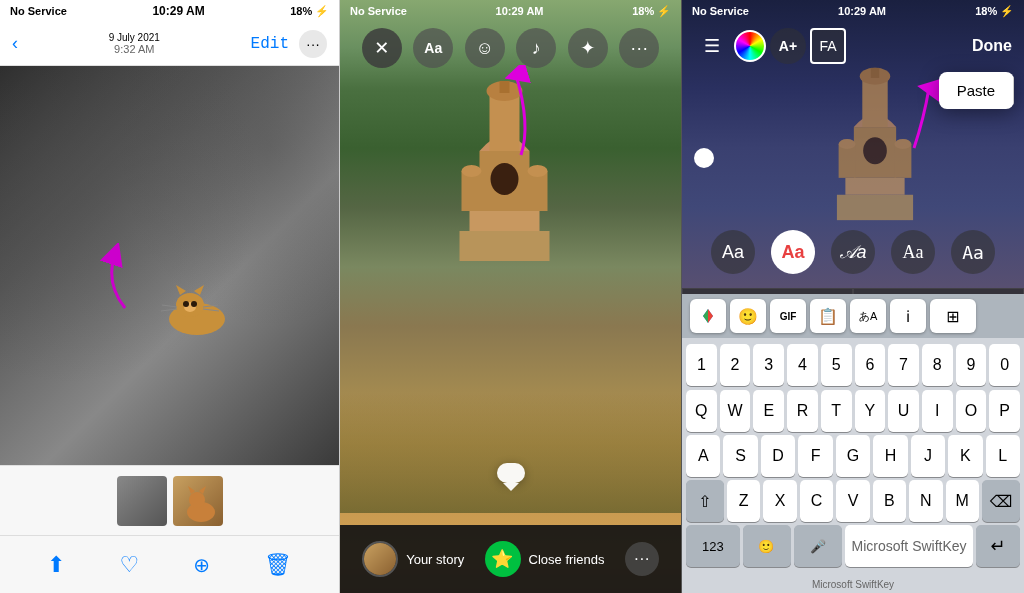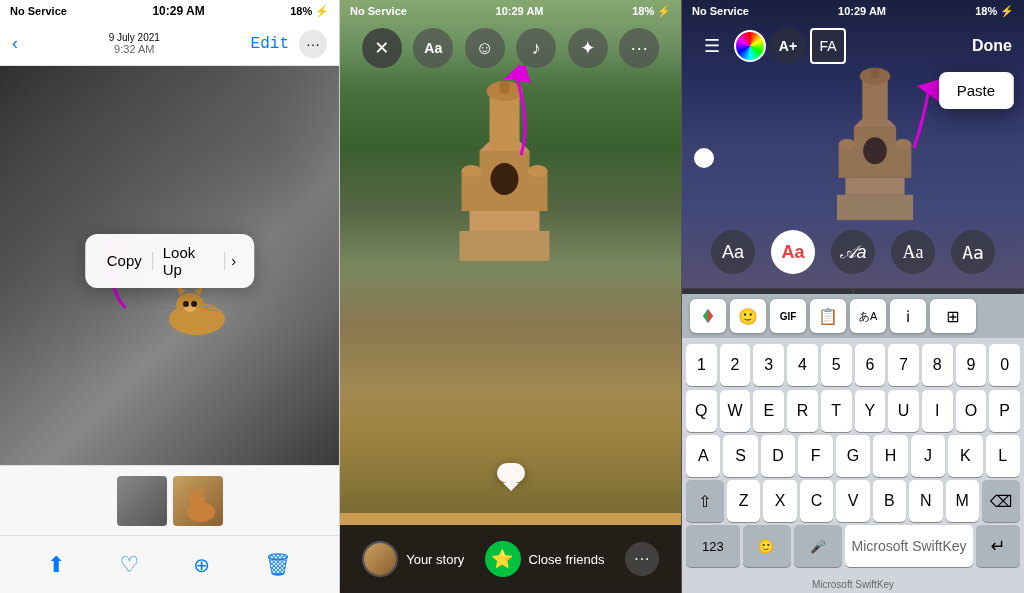--- a/index.html
+++ b/index.html
@@ -594,27 +594,20 @@
         <ellipse cx="48" cy="40" rx="6" ry="5" fill="#e8b060"></ellipse>
         <circle cx="44" cy="37" r="3" fill="#2a1a0a"></circle>
         <circle cx="52" cy="37" r="3" fill="#2a1a0a"></circle>
         <line x1="35" y1="40" x2="20" y2="38" stroke="#888" stroke-width="1"></line>
         <line x1="35" y1="42" x2="19" y2="44" stroke="#888" stroke-width="1"></line>
         <line x1="61" y1="40" x2="76" y2="38" stroke="#888" stroke-width="1"></line>
         <line x1="61" y1="42" x2="77" y2="44" stroke="#888" stroke-width="1"></line>
       </svg>
     </div>
 
-    <div class="context-menu">
-      <span class="ctx-item">Copy</span>
-      <div class="ctx-divider"></div>
-      <span class="ctx-item">Look Up</span>
-      <div class="ctx-divider"></div>
-      <span class="ctx-more">›</span>
-    </div>
 
     <svg class="arrow-p1" viewBox="0 0 50 70">
       <defs>
         <marker id="ah1" markerWidth="8" markerHeight="8" refX="4" refY="4" orient="auto">
           <path d="M0,0 L8,4 L0,8 Z" fill="#cc00cc"></path>
         </marker>
       </defs>
       <path d="M30,65 Q10,40 20,10" stroke="#cc00cc" stroke-width="3" fill="none" marker-end="url(#ah1)"></path>
     </svg>
   </div>

